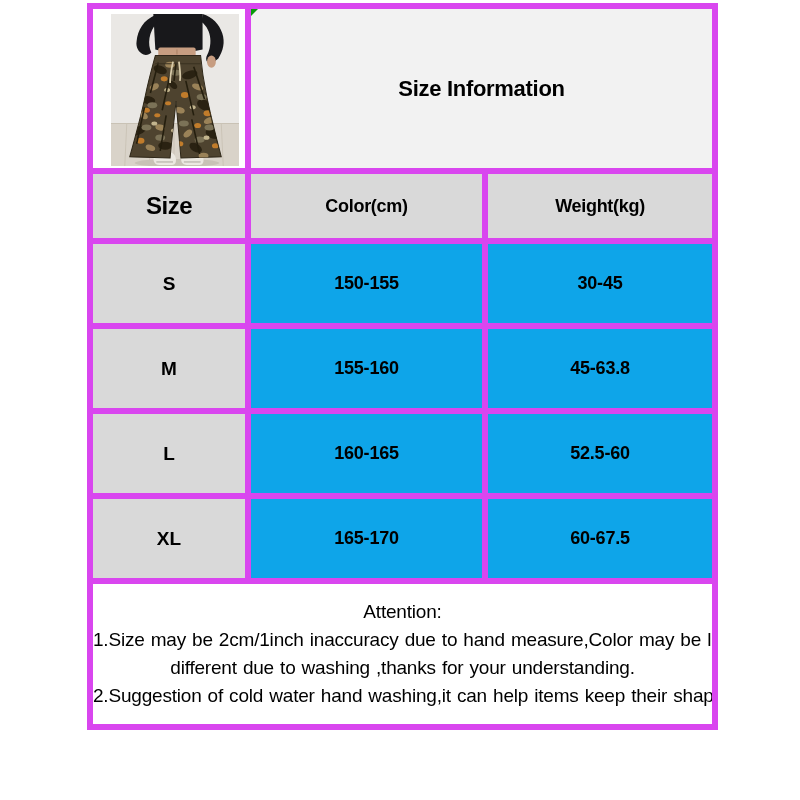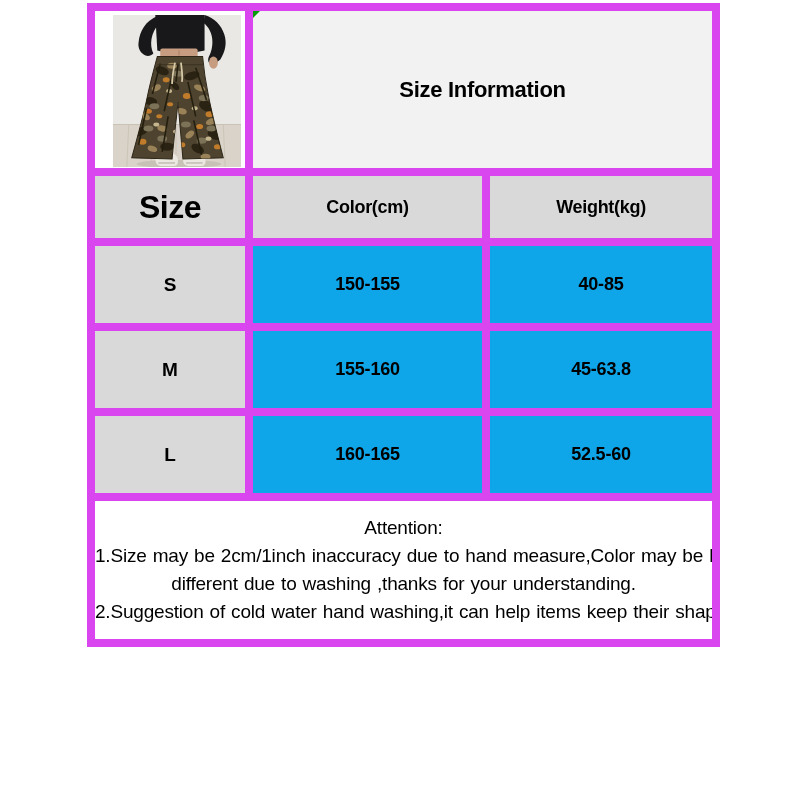--- a/index.html
+++ b/index.html
@@ -6,38 +6,38 @@
   body{
     width:800px;height:800px;background:#ffffff;
     font-family:"Liberation Sans", sans-serif;color:#000;
     position:relative;overflow:hidden;
   }
   .size-table{
     position:absolute;left:87px;top:3px;width:625px;
     border-collapse:collapse;table-layout:fixed;
   }
   .size-table td,.size-table th{
-    border:8px solid #d946ef;text-align:center;vertical-align:middle;
+    border:6px solid #d946ef;text-align:center;vertical-align:middle;
     padding:0;overflow:hidden;
   }
   tr.r-top{height:165px;}
   tr.r-head{height:70px;}
   tr.r-data{height:85px;}
   tr.r-note{height:146px;}
   .photo-cell{background:#ffffff;}
   .photo-cell svg{display:block;margin:2px 0 0 18px;}
   .title-cell{background:#f2f2f2;position:relative;}
   .title-text{font-size:22px;font-weight:bold;letter-spacing:-0.3px;}
   .corner-marker{
     position:absolute;top:-2px;left:-2px;width:0;height:0;
     border-top:11px solid #089b08;border-right:11px solid transparent;
   }
   .head-gray{background:#d9d9d9;}
   .cell-light{background:#0ea5e9;}
-  .size-head{font-size:32px;font-weight:bold;letter-spacing:-0.5px;}
+  .size-head{font-size:24px;font-weight:bold;letter-spacing:-0.5px;}
   .col-head{font-size:18px;font-weight:bold;letter-spacing:-0.3px;}
   .row-label{font-size:19px;font-weight:bold;background:#d9d9d9;}
   .cell-value{font-size:18px;font-weight:bold;letter-spacing:-0.2px;}
   .attention-cell{
     background:#ffffff;text-align:left;vertical-align:top;
     padding:3px 2px 0 4px;
   }
   .attention-line{
     font-size:19px;line-height:28px;word-spacing:1px;
     letter-spacing:-0.2px;white-space:nowrap;
@@ -167,35 +167,40 @@
 
   <tr class="r-head">
     <th class="head-gray size-head">Size</th>
     <th class="head-gray col-head">Color(cm)</th>
     <th class="head-gray col-head">Weight(kg)</th>
   </tr>
 
   <tr class="r-data">
     <td class="row-label">S</td>
     <td class="cell-light cell-value">150-155</td>
-    <td class="cell-light cell-value">40-85</td>
+    <td class="cell-light cell-value">30-45</td>
   </tr>
 
   <tr class="r-data">
     <td class="row-label">M</td>
     <td class="cell-light cell-value">155-160</td>
     <td class="cell-light cell-value">45-63.8</td>
   </tr>
 
   <tr class="r-data">
     <td class="row-label">L</td>
     <td class="cell-light cell-value">160-165</td>
     <td class="cell-light cell-value">52.5-60</td>
   </tr>
 
+  <tr class="r-data">
+    <td class="row-label">XL</td>
+    <td class="cell-light cell-value">165-170</td>
+    <td class="cell-light cell-value">60-67.5</td>
+  </tr>
 
 
   <tr class="r-note">
     <td class="attention-cell" colspan="3">
       <div class="attention-line">Attention:</div>
       <div class="attention-line">1.Size may be 2cm/1inch inaccuracy due to hand measure,Color may be little</div>
       <div class="attention-line">different due to washing ,thanks for your understanding.</div>
       <div class="attention-line">2.Suggestion of cold water hand washing,it can help items keep their shape.</div>
     </td>
   </tr>

